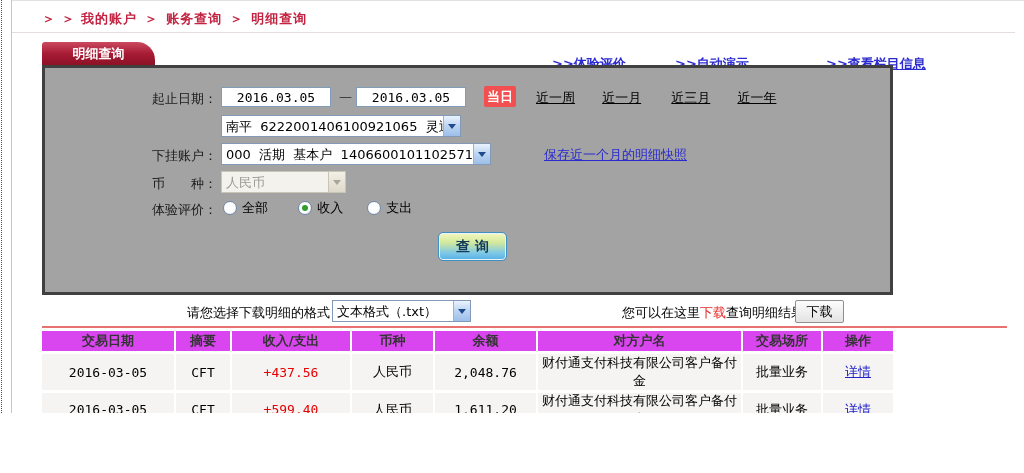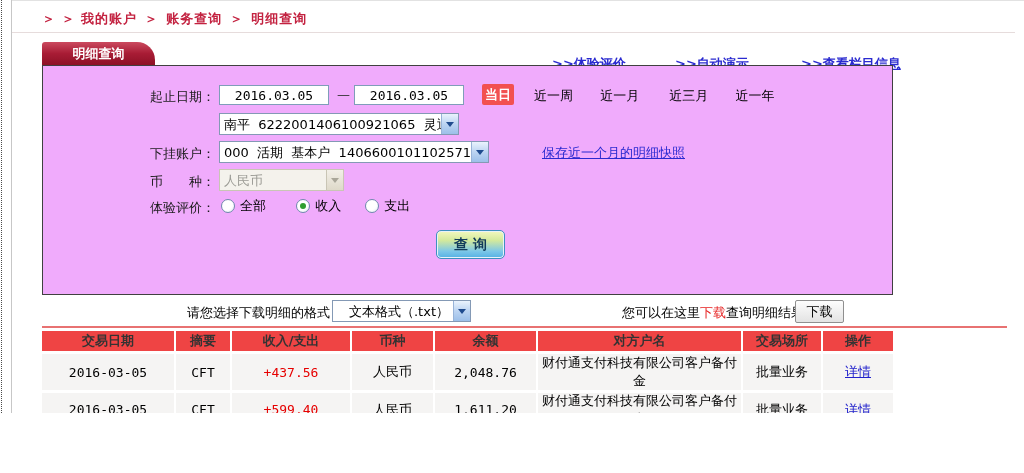--- a/index.html
+++ b/index.html
@@ -20,36 +20,36 @@
   .bc-sep { margin:0 2px; }
   .breadcrumb-divider { position:absolute; left:12px; top:32px; width:1003px; height:1px; background:#e6dcdc; }
 
   .tab {
     position:absolute; left:42px; top:42px; width:113px; height:23px;
     background:linear-gradient(180deg,#cb4a5f 0%,#a81c35 50%,#8d1126 100%);
     color:#fff; font-weight:bold; text-align:center; line-height:23px;
     border-radius:3px 18px 0 0; cursor:pointer;
   }
   .hlink { position:absolute; top:44px; color:#2a2ad0; text-decoration:underline; cursor:pointer; font-weight:bold;margin-top:11px; }
-  .hlink1 { left:552px; } .hlink2 { left:675px; } .hlink3 { left:801px; }
-
-  .panel { position:absolute; left:42px; top:65px; width:851px; height:230px; background:#f0abfc; border:1px solid #404040;padding-left:20px; }
+  .hlink1 { left:552px; } .hlink2 { left:675px; } .hlink3 { left:826px; }
+
+  .panel { position:absolute; left:42px; top:65px; width:851px; height:230px; background:#a3a3a3; border:3px solid #404040;padding-left:20px; }
   .flabel { position:absolute; left:0; width:172px; text-align:right; color:#1a1a1a; }
 
   .tinput {
     position:absolute; height:20px; width:110px; border:1px solid #7f9db9; background:#fff;
     text-align:center; font-size:13px; font-family:"DejaVu Sans Mono","Liberation Mono",monospace;
   }
   .dash { position:absolute; color:#333; }
   .today-btn {
     position:absolute; left:439px; top:18px; width:32px; height:21px; background:#f25050; color:#fff;
     font-weight:bold; text-align:center; line-height:21px; border-radius:2px; cursor:pointer; font-size:13px;
   }
   .quick-ranges { position:absolute; left:491px; top:21px; white-space:nowrap; }
-  .qr { display:inline-block; cursor:pointer; }
+  .qr { display:inline-block; cursor:pointer;text-decoration:underline; }
   .qr1 { margin-right:23px; } .qr2 { margin-right:26px; } .qr3 { margin-right:23px; }
 
   .sel { position:absolute; height:22px; border:1px solid #8499b5; background:#fff; display:flex; align-items:stretch; cursor:pointer; }
   .sel-text { flex:1; padding:2px 4px 0 4px; white-space:pre; overflow:hidden; font-size:13px; }
   .sel-btn { width:17px; background:linear-gradient(180deg,#eaf3fd 0%,#bcd4f2 50%,#9cbfe9 100%); border-left:1px solid #98b3d8; display:flex; align-items:center; justify-content:center; }
   .sel-btn::after { content:''; border-left:4px solid transparent; border-right:4px solid transparent; border-top:5px solid #1f4b8e; }
   .sel.disabled { background:#f4f2ec; border-color:#c9c5b5; color:#9b9b95; cursor:default; }
   .sel.disabled .sel-btn { background:linear-gradient(180deg,#f2efe7 0%,#ded9c9 100%); border-left-color:#c9c5b5; }
   .sel.disabled .sel-btn::after { border-top-color:#a9a699; }
 
@@ -64,36 +64,36 @@
   .radio.checked::after { content:''; position:absolute; left:3px; top:3px; width:6px; height:6px; border-radius:50%; background:#2f9e2f; }
 
   .query-btn {
     position:absolute; left:393px; top:164px; width:69px; height:29px;
     background:linear-gradient(180deg,#f3f8bf 0%,#d3e99c 35%,#7cc7e8 75%,#54b0e4 100%);
     border:1px solid #3f8fc0; border-radius:5px; box-shadow:0 0 0 1px #e8f2f8 inset;
     color:#123a5a; font-weight:bold; font-size:14px; text-align:center; line-height:27px; cursor:pointer;
   }
 
   .dl-label { position:absolute; left:42px; top:304px; width:288px; text-align:right; }
-  .dl-sel { left:332px; top:300px; width:139px;text-align:right; }
+  .dl-sel { left:332px; top:300px; width:139px; }
   .dl-hint { position:absolute; left:622px; top:304px; }
   .dl-hint .red-link { color:#e62222; cursor:pointer; }
   .dl-btn {
     position:absolute; left:795px; top:300px; width:49px; height:23px;
     background:linear-gradient(180deg,#fdfdfd,#e3e3e3); border:1px solid #8f8f8f; border-radius:2px;
     text-align:center; line-height:21px; font-size:13px; cursor:pointer;
   }
 
   .red-divider { position:absolute; left:42px; top:326px; width:965px; height:2px; background:#e87272; }
 
   .rtable { position:absolute; left:42px; top:331px; width:851px; }
   .t-row { display:flex; margin-bottom:3px; }
   .t-cell { border-right:2px solid #fff; display:flex; align-items:center; justify-content:center; text-align:center; padding:0 3px; }
   .t-cell:last-child { border-right:none; }
-  .t-head .t-cell { background:#ef4444; height:20px; font-weight:bold; color:#333; }
+  .t-head .t-cell { background:#d946ef; height:20px; font-weight:bold; color:#333; }
   .t-body .t-cell { background:#f5f4f3; }
   .t-body.r1 .t-cell { height:36px; }
   .t-body.r2 .t-cell { height:33px; }
   .c0 { width:134px; } .c1 { width:56px; } .c2 { width:120px; } .c3 { width:83px; }
   .c4 { width:103px; } .c5 { width:205px; line-height:1.35; } .c6 { width:80px; } .c7 { width:70px; }
   .amount { color:#e60000; }
   .detail-link { color:#2222cc; text-decoration:underline; cursor:pointer; }
 
   .bottom-bar { position:absolute; left:0; top:464px; width:1024px; height:9px; background:#cbcbcb; }
   .up-arrow { position:absolute; left:648px; top:465px; width:0; height:0;

